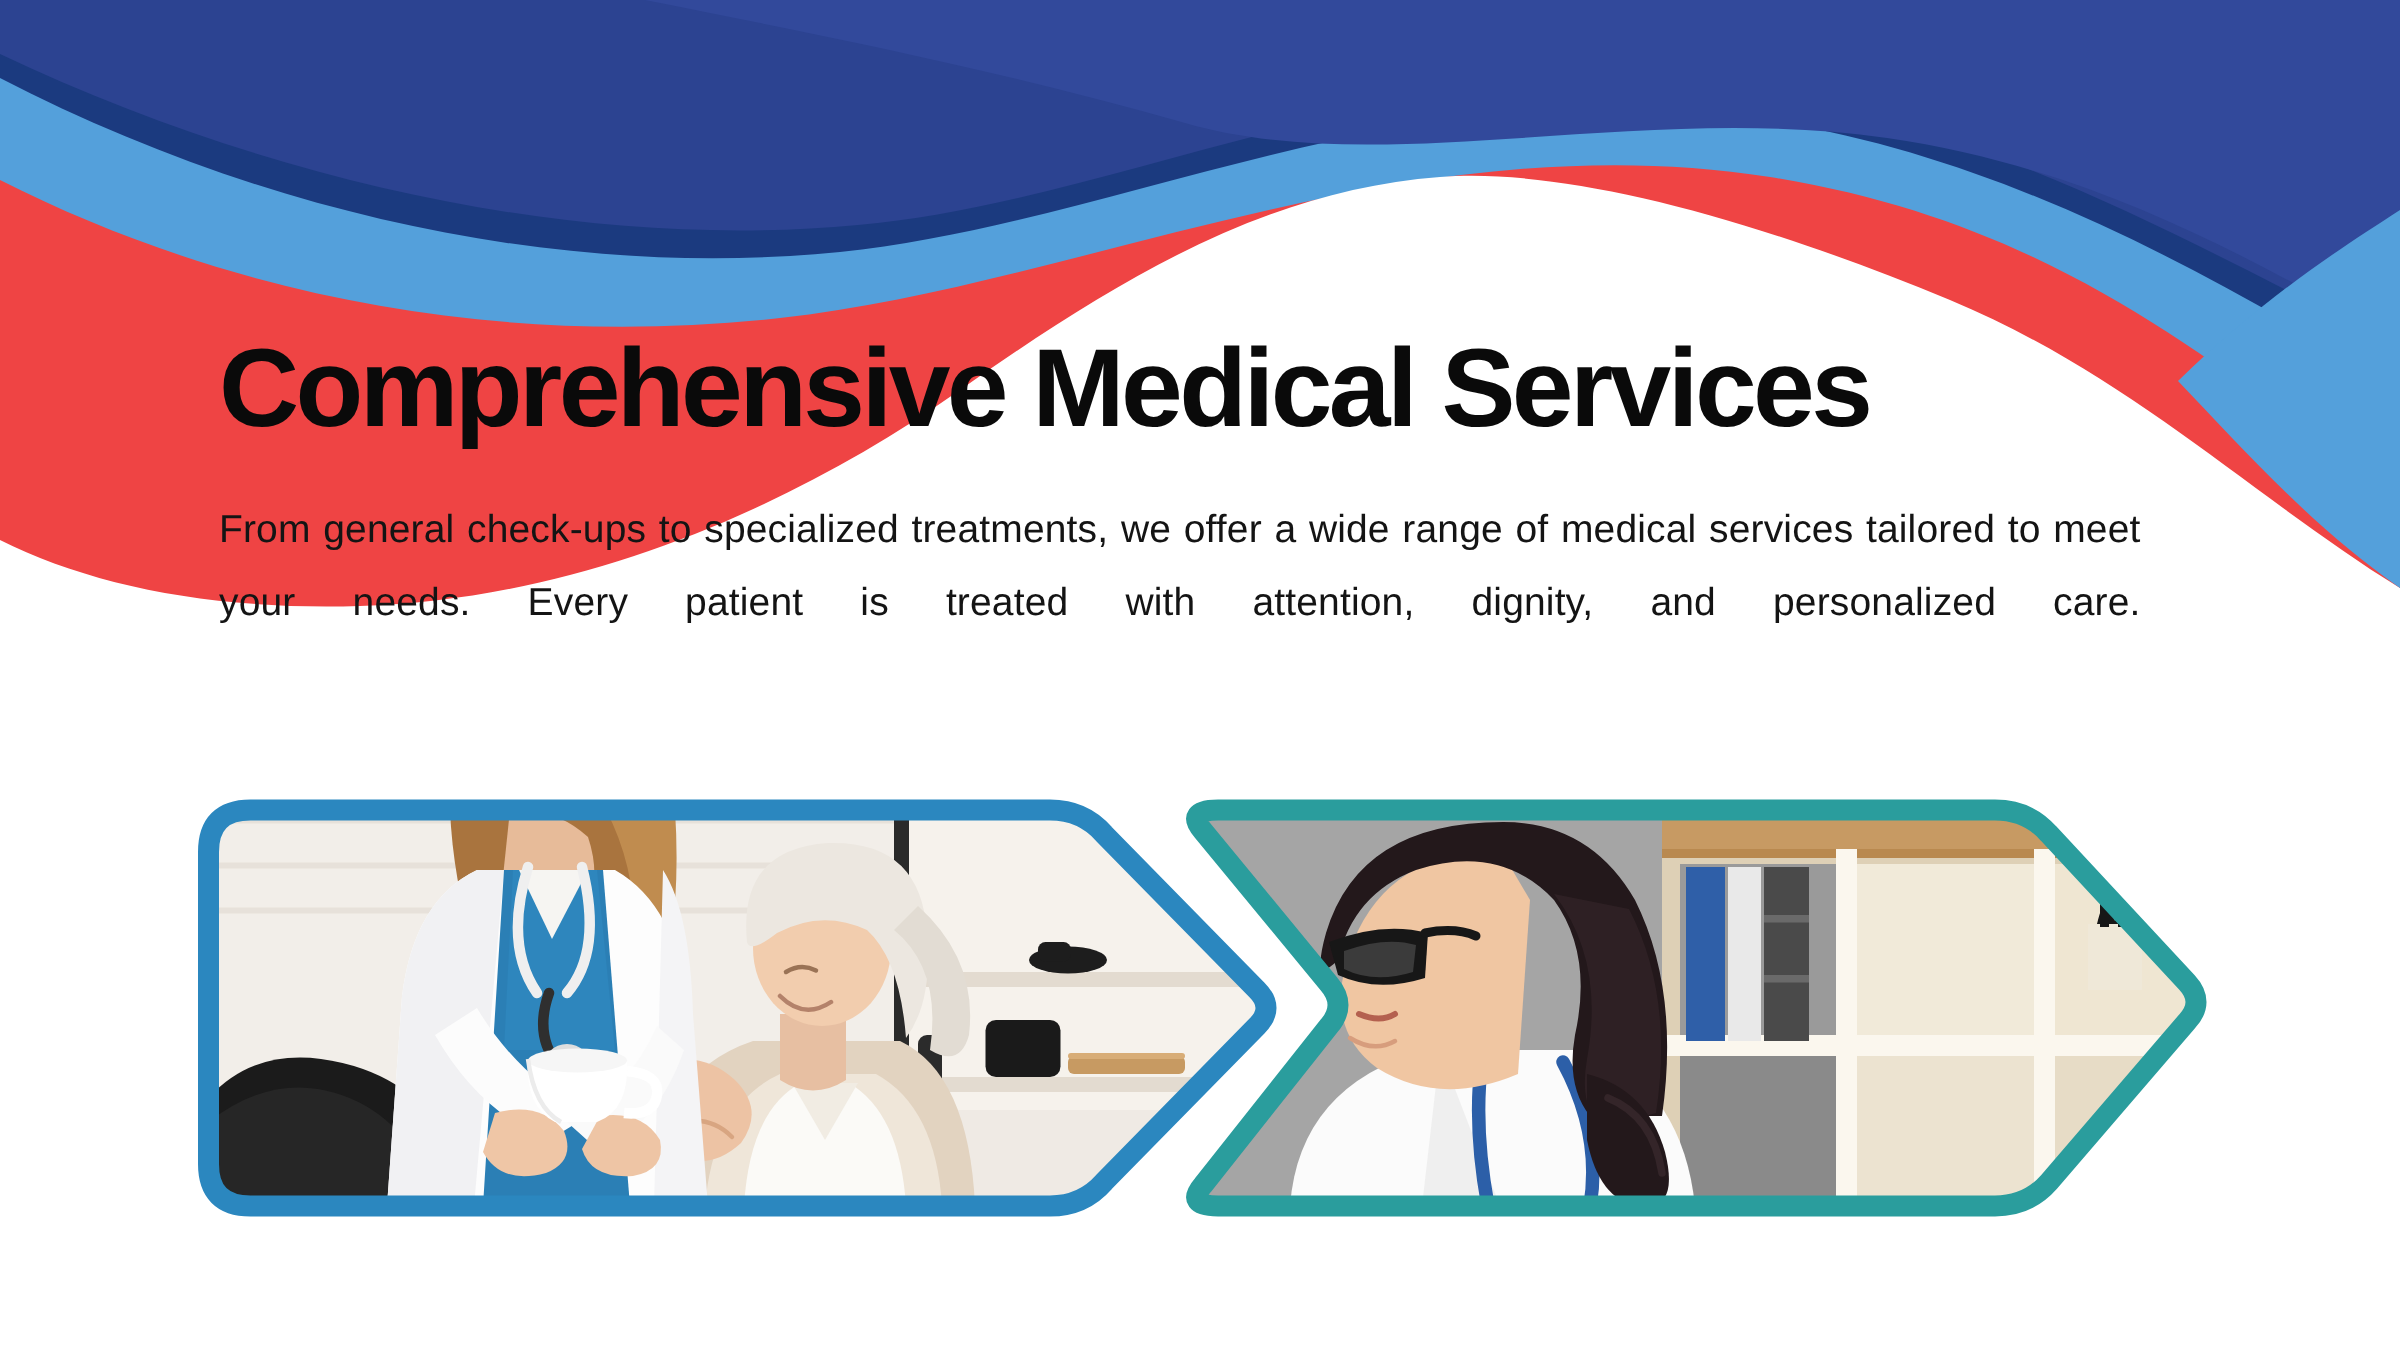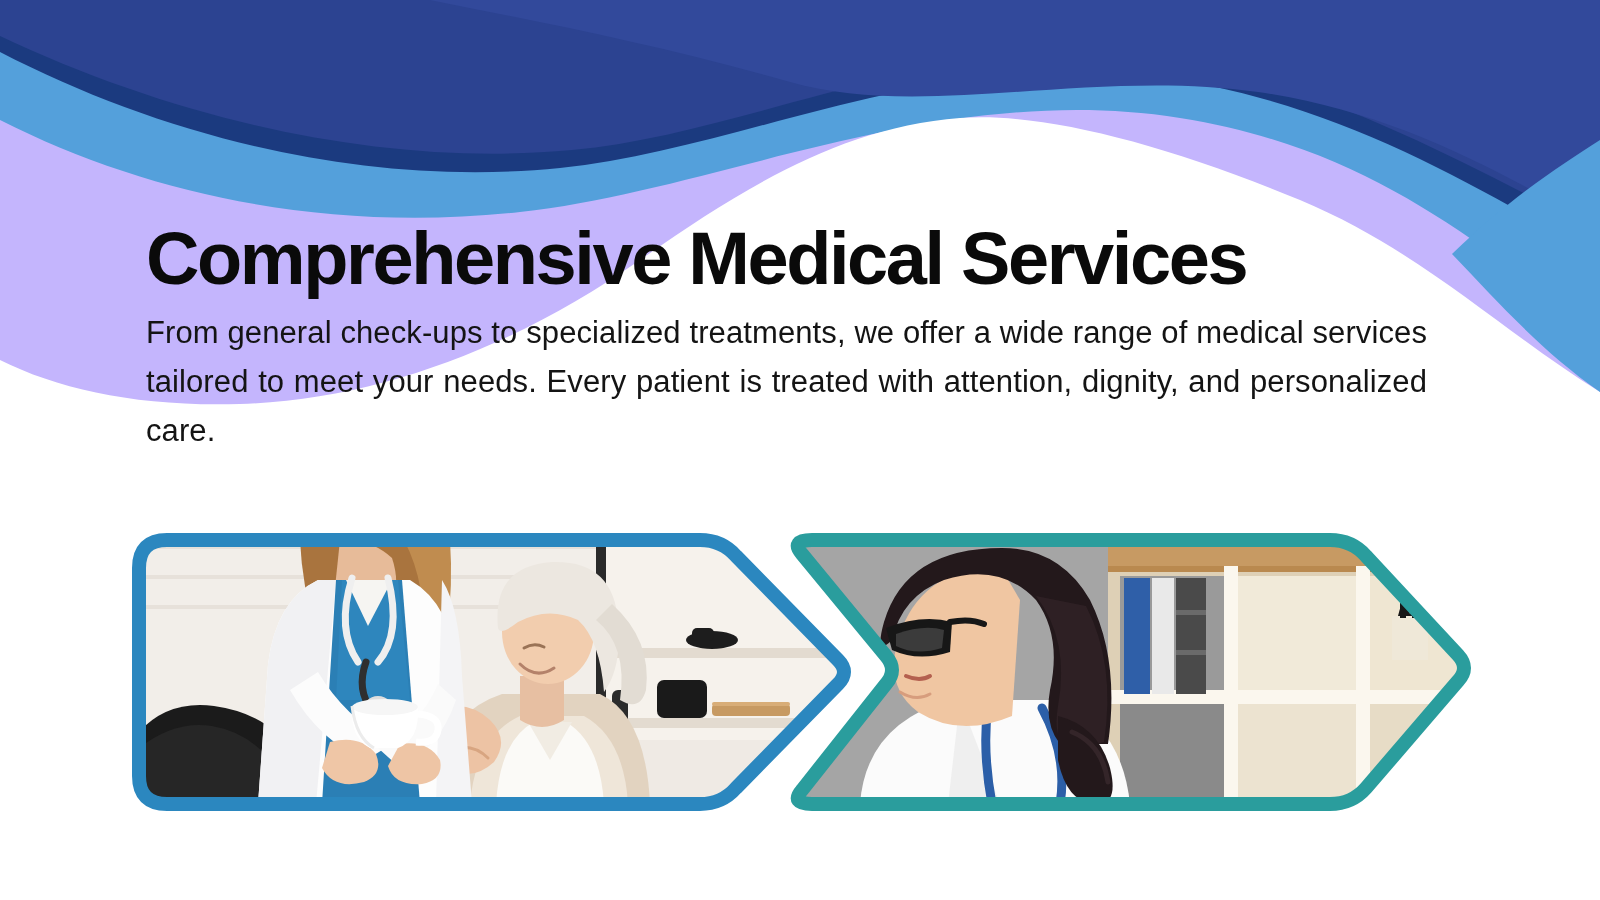--- a/index.html
+++ b/index.html
@@ -5,21 +5,21 @@
   * { margin:0; padding:0; box-sizing:border-box; }
   html, body {
     width:1600px; height:900px;
     background:#ffffff;
     font-family:"Liberation Sans", sans-serif;
     overflow:hidden;
   }
   #slide {
     position:relative;
     width:1600px; height:900px;
-    background:#c4b5fd;
+    background:#ef4444;
     overflow:hidden;
     text-decoration:underline;
   }
 
   
   #bg-waves {
     position:absolute; left:0; top:0;
     width:1600px; height:900px;
     pointer-events:none;
   }
@@ -33,24 +33,24 @@
   #page-title {
     font-family:"Liberation Sans", sans-serif;
     font-size:74px;
     font-weight:700;
     letter-spacing:-2.4px;
     line-height:1.0;
     color:#0a0a0a;
     white-space:nowrap;
   }
   #page-subtitle {
-    margin-top:12px;
+    margin-top:32px;
     width:1281px;
     font-family:"Liberation Sans", sans-serif;
-    font-size:31px;
+    font-size:26px;
     font-weight:400;
     line-height:49px;
     color:#141414;
     text-align:justify;
     text-justify:inter-word;
     letter-spacing:0.1px;
   }
   #page-subtitle::after {
     content:"";
     display:inline-block;

